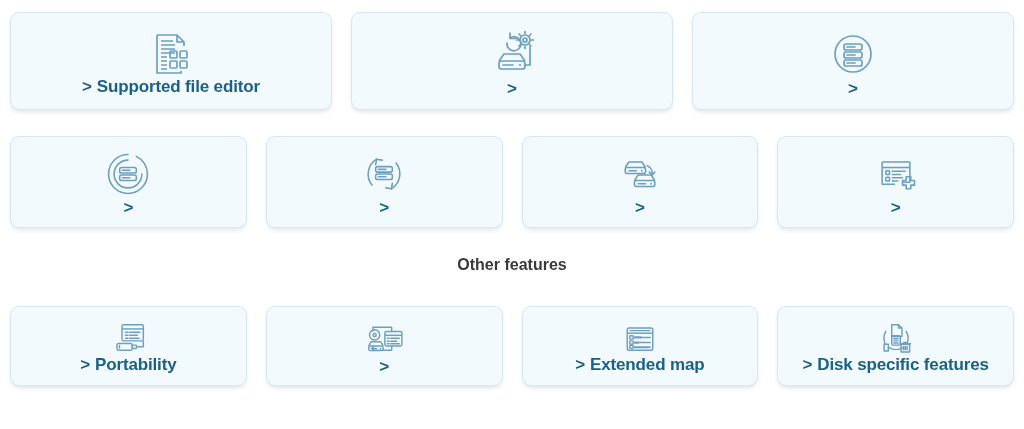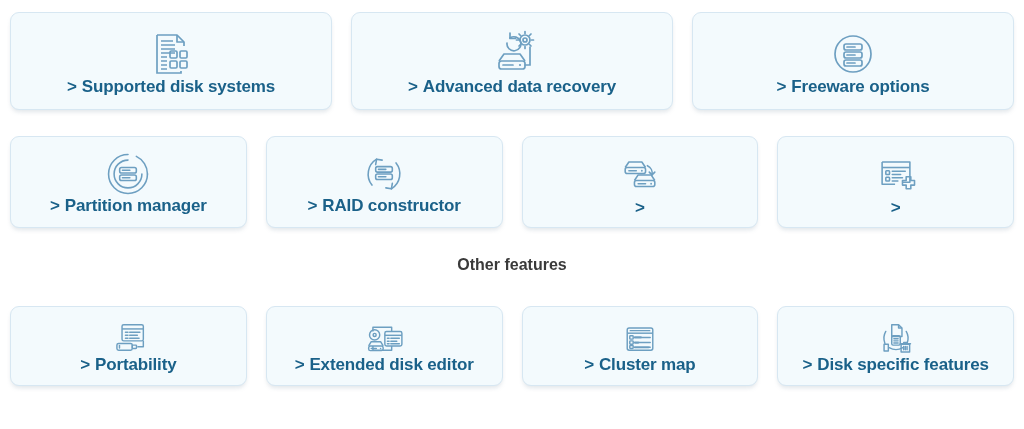--- a/index.html
+++ b/index.html
@@ -110,97 +110,93 @@
           <path d="M17 14 h12 M17 18 h14 M17 22 h14 M17 26 h14 M17 30 h6 M17 34 h6 M17 38 h6 M17 42 h6"></path>
           <rect x="26" y="24" width="7" height="7" rx="1.2"></rect>
           <rect x="36" y="24" width="7" height="7" rx="1.2"></rect>
           <rect x="26" y="34" width="7" height="7" rx="1.2"></rect>
           <rect x="36" y="34" width="7" height="7" rx="1.2"></rect>
           <path d="M23 46 h14 v-2"></path>
         </svg>
       </span>
       <span class="card-label">
         <span class="chev">&gt;</span>
-        <span>Supported disk systems</span>
+        <span>Supported file editor</span>
       </span>
     </div>
 
     <div class="card">
       <span class="card-icon">
         <svg width="54" height="54" viewBox="0 0 54 54" fill="none" stroke="#6d9fc1" stroke-width="1.7">
           <path d="M22 16 a7 7 0 1 0 3-5" stroke-linecap="round"></path>
           <path d="M25 6 v5.5 h5.5" stroke-linecap="round" stroke-linejoin="round"></path>
           <circle cx="40" cy="13" r="5"></circle>
           <circle cx="40" cy="13" r="2"></circle>
           <path d="M40 4.5 v2 M40 19.5 v2 M31.5 13 h2 M46.5 13 h2 M34 7 l1.5 1.5 M44.5 17.5 l1.5 1.5 M46 7 l-1.5 1.5 M35.5 17.5 l-1.5 1.5" stroke-linecap="round"></path>
           <path d="M14 34 l5-7 h16 l5 7" stroke-linejoin="round"></path>
           <rect x="14" y="34" width="26" height="8" rx="2.5"></rect>
           <path d="M18 38 h10" stroke-linecap="round"></path>
           <circle cx="35" cy="38" r="1.1" fill="#6d9fc1" stroke="none"></circle>
           <path d="M40 38 h5 v-18" stroke-linecap="round"></path>
         </svg>
       </span>
       <span class="card-label">
         <span class="chev">&gt;</span>
-        <span>Advanced data recovery</span>
       </span>
     </div>
 
     <div class="card">
       <span class="card-icon">
         <svg width="54" height="54" viewBox="0 0 54 54" fill="none" stroke="#6d9fc1" stroke-width="1.7">
           <circle cx="27" cy="27" r="18"></circle>
           <rect x="18" y="17" width="18" height="6" rx="2"></rect>
           <rect x="18" y="25" width="18" height="6" rx="2"></rect>
           <rect x="18" y="33" width="18" height="6" rx="2"></rect>
           <path d="M21 20 h8 M21 28 h8 M21 36 h8" stroke-linecap="round"></path>
         </svg>
       </span>
       <span class="card-label">
         <span class="chev">&gt;</span>
-        <span>Freeware options</span>
       </span>
     </div>
 
   </div>
 
   <div class="row row-2">
 
     <div class="card">
       <span class="card-icon">
         <svg width="50" height="50" viewBox="0 0 54 54" fill="none" stroke="#6d9fc1" stroke-width="1.7">
           <path d="M27 6 a21 21 0 1 0 21 21" stroke-linecap="round"></path>
           <path d="M48 27 a21 21 0 0 0 -12 -19" stroke-linecap="round"></path>
           <path d="M27 12 a15 15 0 1 0 15 15" stroke-linecap="round"></path>
           <rect x="18" y="20" width="18" height="6" rx="2"></rect>
           <rect x="18" y="28" width="18" height="6" rx="2"></rect>
           <path d="M21 23 h8 M21 31 h8" stroke-linecap="round"></path>
         </svg>
       </span>
       <span class="card-label">
         <span class="chev">&gt;</span>
-        <span>Partition manager</span>
       </span>
     </div>
 
     <div class="card">
       <span class="card-icon">
         <svg width="50" height="50" viewBox="0 0 54 54" fill="none" stroke="#6d9fc1" stroke-width="1.7">
           <path d="M19 11 a19 19 0 0 0 -5 28" stroke-linecap="round"></path>
           <path d="M35 43 a19 19 0 0 0 5 -28" stroke-linecap="round"></path>
           <path d="M19 11 l6 1 M19 11 l-1 6" stroke-linecap="round" stroke-linejoin="round"></path>
           <path d="M35 43 l-6 -1 M35 43 l1 -6" stroke-linecap="round" stroke-linejoin="round"></path>
           <rect x="18" y="19" width="18" height="6" rx="2"></rect>
           <rect x="18" y="27" width="18" height="6" rx="2"></rect>
           <path d="M21 22 h8 M21 30 h8" stroke-linecap="round"></path>
         </svg>
       </span>
       <span class="card-label">
         <span class="chev">&gt;</span>
-        <span>RAID constructor</span>
       </span>
     </div>
 
     <div class="card">
       <span class="card-icon">
         <svg width="50" height="50" viewBox="0 0 54 54" fill="none" stroke="#6d9fc1" stroke-width="1.7">
           <path d="M11 20 l4 -6 h14 l4 6" stroke-linejoin="round"></path>
           <rect x="11" y="20" width="22" height="6.5" rx="2.2"></rect>
           <path d="M15 23.5 h8" stroke-linecap="round"></path>
           <circle cx="29" cy="23.5" r="1" fill="#6d9fc1" stroke="none"></circle>
@@ -269,21 +265,20 @@
           <rect x="9" y="34" width="17" height="5.5" rx="2"></rect>
           <path d="M12 37 h6" stroke-linecap="round"></path>
           <circle cx="23" cy="37" r="0.9" fill="#6d9fc1" stroke="none"></circle>
           <rect x="28" y="17" width="20" height="17" rx="2"></rect>
           <path d="M28 21.5 h20"></path>
           <path d="M31 25 h2 M35 25 h10 M31 28.5 h2 M35 28.5 h7 M31 31.5 h2 M35 31.5 h10" stroke-linecap="round"></path>
         </svg>
       </span>
       <span class="card-label">
         <span class="chev">&gt;</span>
-        <span>Extended disk editor</span>
       </span>
     </div>
 
     <div class="card">
       <span class="card-icon">
         <svg width="46" height="46" viewBox="0 0 54 54" fill="none" stroke="#6d9fc1" stroke-width="1.7">
           <rect x="12" y="13" width="30" height="26" rx="2.2"></rect>
           <path d="M12 19 h30"></path>
           <path d="M15.5 16 h23" stroke-linecap="round"></path>
           <rect x="15" y="22" width="4" height="4" rx="0.8"></rect>
@@ -292,21 +287,21 @@
           <path d="M21 24 h7" stroke-linecap="round" stroke-width="2.6"></path>
           <path d="M29 24 h10" stroke-linecap="round"></path>
           <path d="M21 30 h4" stroke-linecap="round" stroke-width="2.6"></path>
           <path d="M26 30 h13" stroke-linecap="round"></path>
           <path d="M21 35.5 h16" stroke-linecap="round" stroke-width="2.6"></path>
           <path d="M38 35.5 h1" stroke-linecap="round"></path>
         </svg>
       </span>
       <span class="card-label">
         <span class="chev">&gt;</span>
-        <span>Cluster map</span>
+        <span>Extended map</span>
       </span>
     </div>
 
     <div class="card">
       <span class="card-icon">
         <svg width="46" height="46" viewBox="0 0 54 54" fill="none" stroke="#6d9fc1" stroke-width="1.7">
           <path d="M15 17 a16 16 0 0 0 -1 14" stroke-linecap="round"></path>
           <path d="M39 17 a16 16 0 0 1 1 14" stroke-linecap="round"></path>
           <path d="M19 36 a16 16 0 0 0 16 0" stroke-linecap="round"></path>
           <path d="M22 9 h8 l4 4 v10 h-12 z" stroke-linejoin="round"></path>

